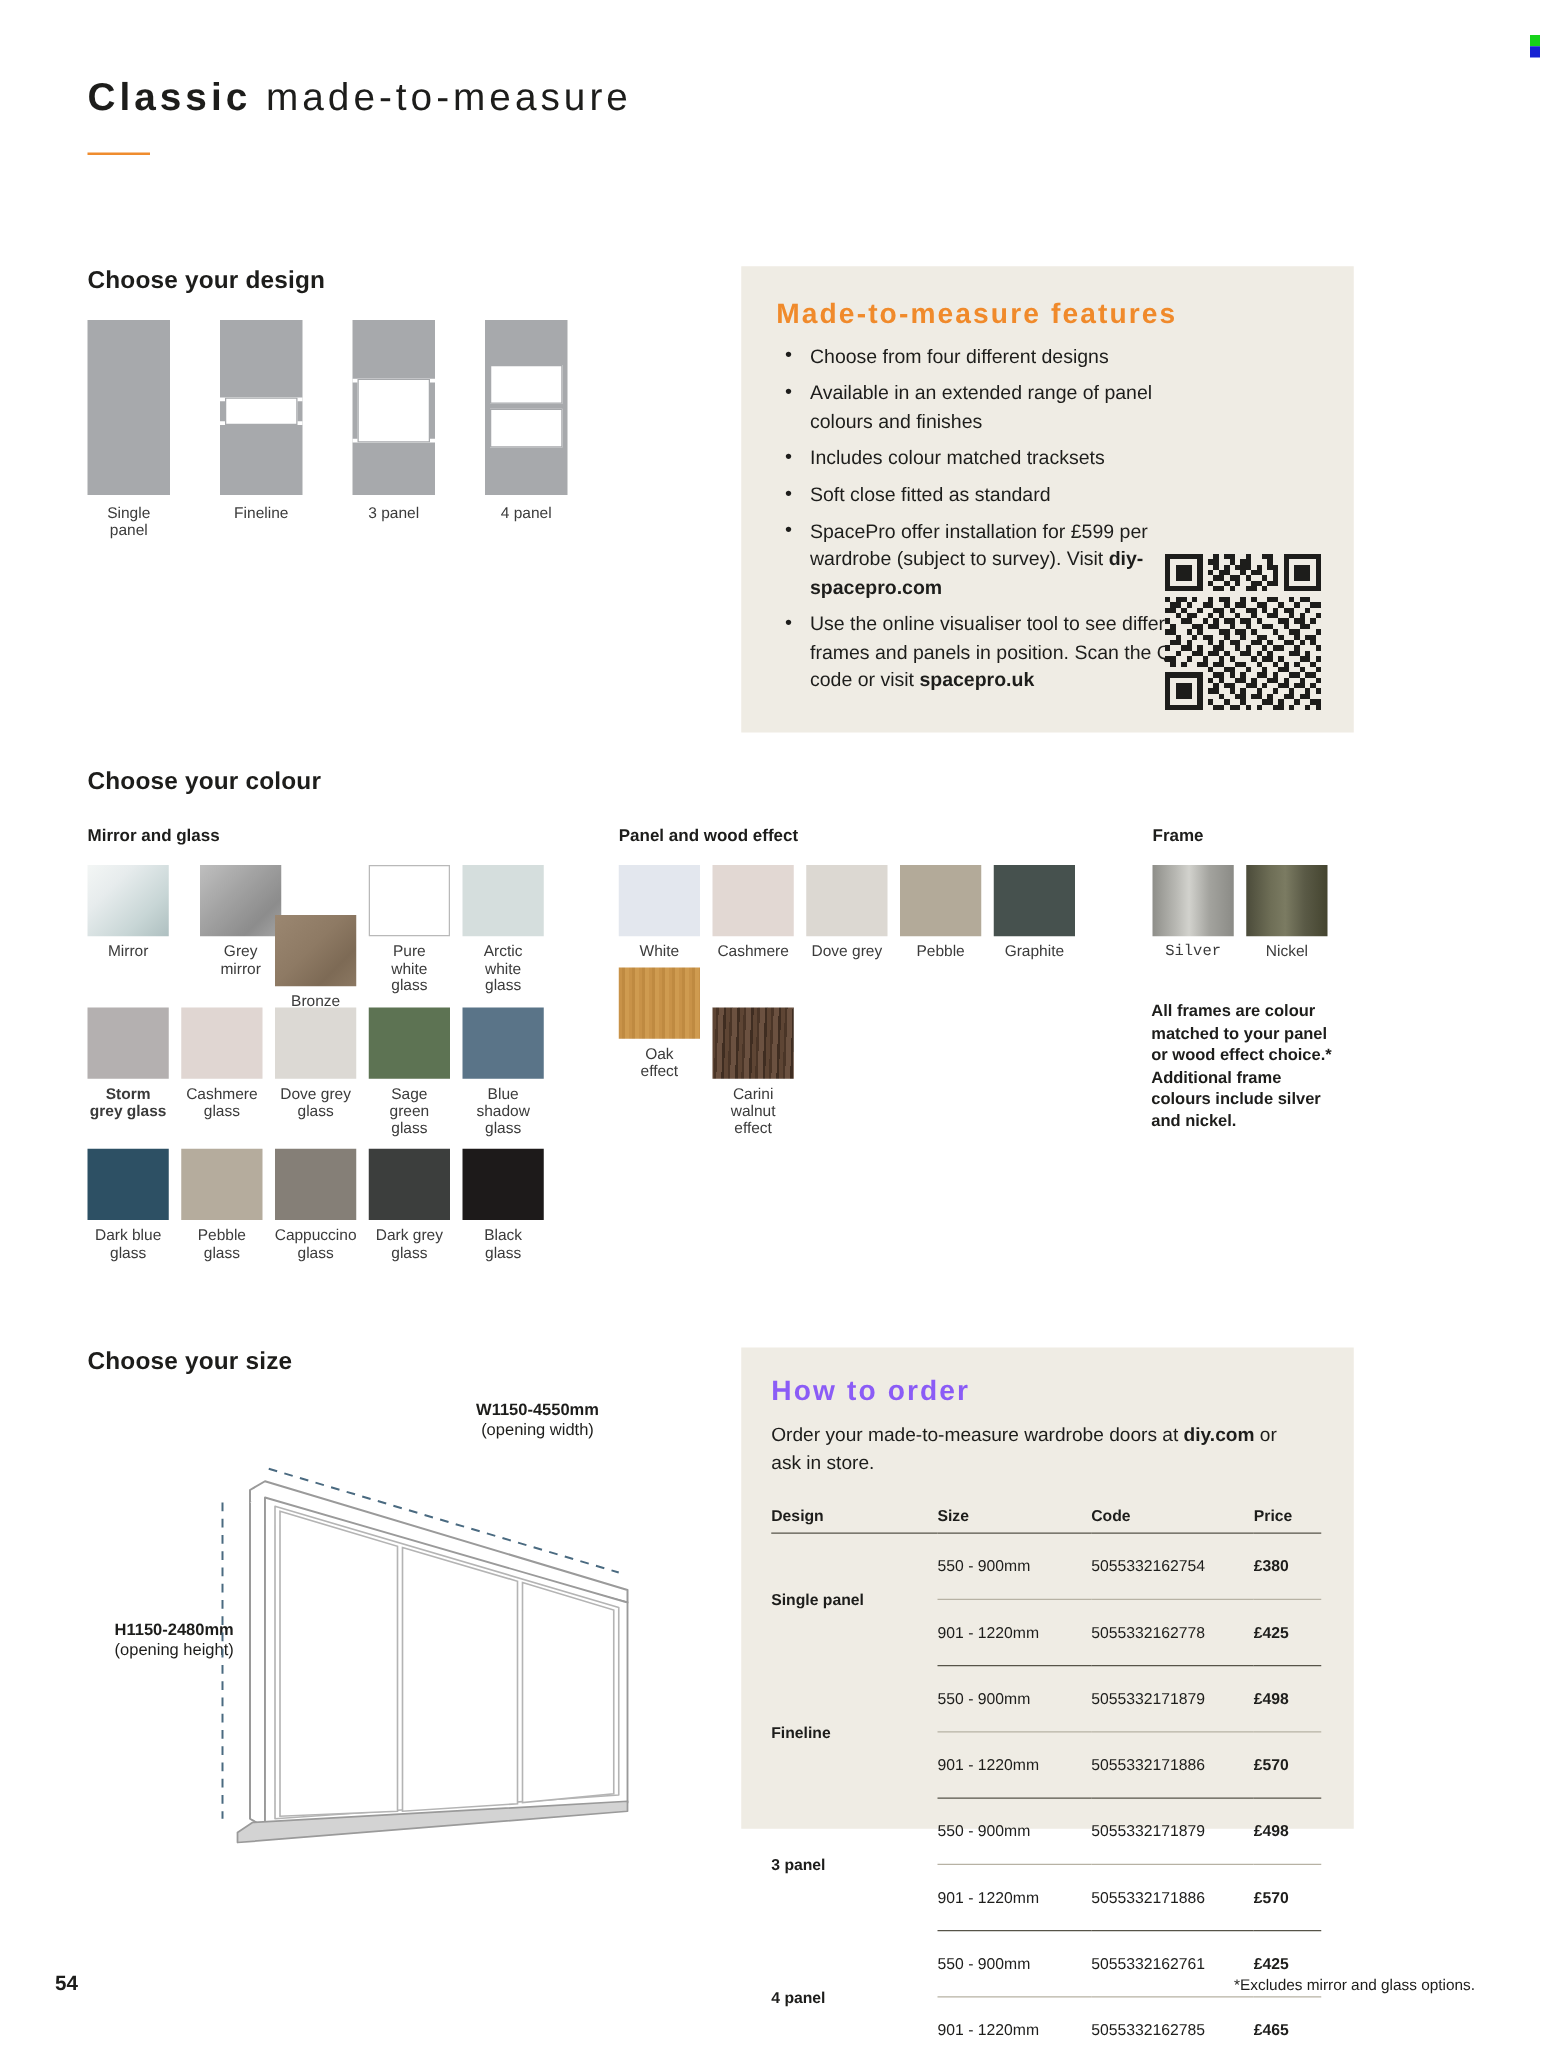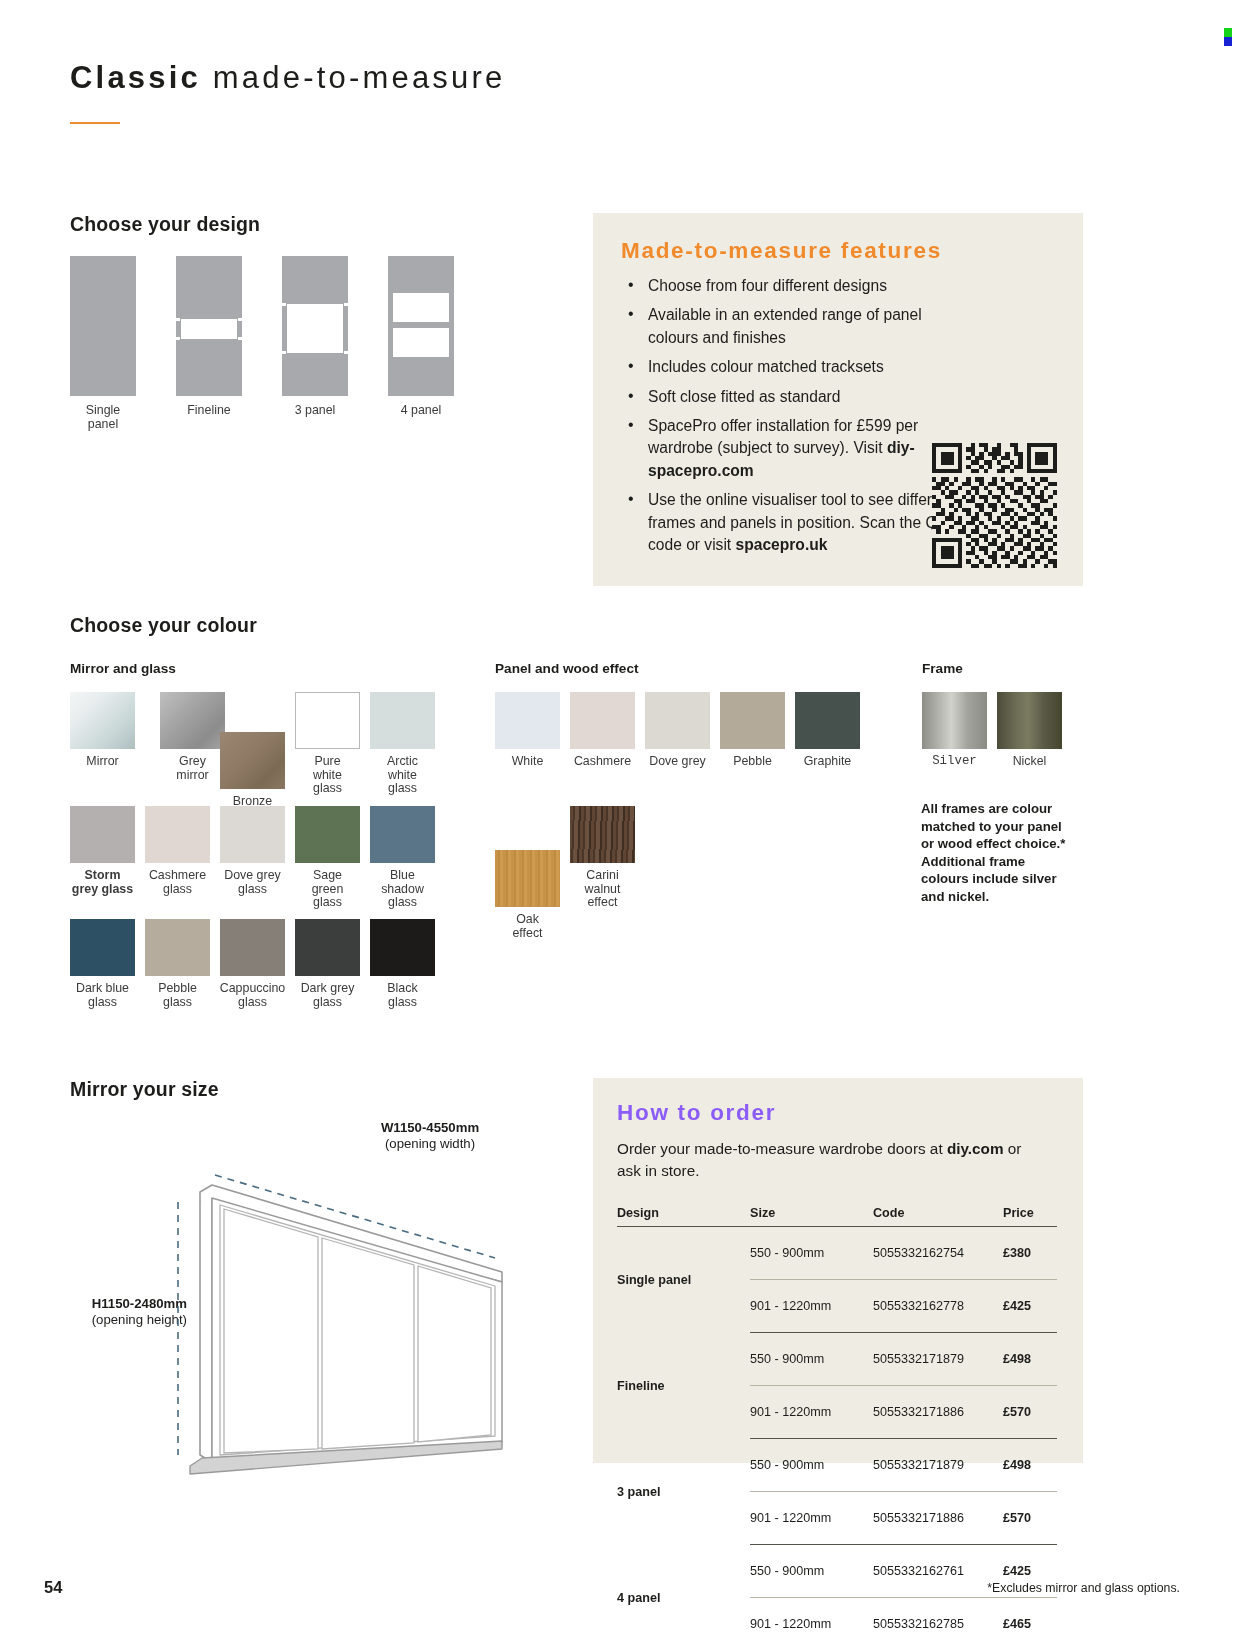--- a/index.html
+++ b/index.html
@@ -524,41 +524,41 @@
     <div class="cap">Dove grey</div>
   </div>
   <div class="sw panel" style="left:720px; top:692px;">
     <div class="chip" style="background:#b3aa99;"></div>
     <div class="cap">Pebble</div>
   </div>
   <div class="sw panel" style="left:795px; top:692px;">
     <div class="chip" style="background:#46514e;"></div>
     <div class="cap">Graphite</div>
   </div>
-  <div class="sw panel" style="left:495px; top:850px;">
+  <div class="sw panel" style="left:495px; top:774px;">
     <div class="chip" style="background:repeating-linear-gradient(90deg,#c89248 0 3px,#bf8a41 3px 5px,#cf9b50 5px 8px);"></div>
     <div class="cap">Oak<br>effect</div>
   </div>
   <div class="sw panel" style="left:570px; top:806px;">
     <div class="chip" style="background:repeating-linear-gradient(92deg,#5e4534 0 3px,#4a3527 3px 5px,#6b5140 5px 9px,#3f2d21 9px 11px);"></div>
     <div class="cap">Carini<br>walnut<br>effect</div>
   </div>
 
   <div class="sw" style="left:922px; top:692px;font-family:Liberation Mono, monospace;">
     <div class="chip" style="background:linear-gradient(90deg,#8e8e89 0%,#b7b7b2 28%,#d2d2cd 45%,#a3a39e 70%,#8b8b86 100%);"></div>
     <div class="cap">Silver</div>
   </div>
   <div class="sw" style="left:997px; top:692px;">
     <div class="chip" style="background:linear-gradient(90deg,#4b4b3a 0%,#6e6e56 30%,#7b7b62 48%,#5a5a46 72%,#44442f 100%);"></div>
     <div class="cap">Nickel</div>
   </div>
 
   <div class="frame-note">All frames are colour matched to your panel or wood effect choice.* Additional frame colours include silver and nickel.</div>
 
-  <div class="sec-h" style="left:70px; top:1078px;">Mirror your size</div>
+  <div class="sec-h" style="left:70px; top:1078px;">Choose your size</div>
 
   <div class="dim-lab" style="left:330px; top:1120px; width:200px; text-align:center;">
     <span class="b">W1150-4550mm</span><br>
     <span>(opening width)</span>
   </div>
   <div class="dim-lab" style="left:72px; top:1296px; width:115px; text-align:right;">
     <span class="b">H1150-2480mm</span><br>
     <span>(opening height)</span>
   </div>
 

